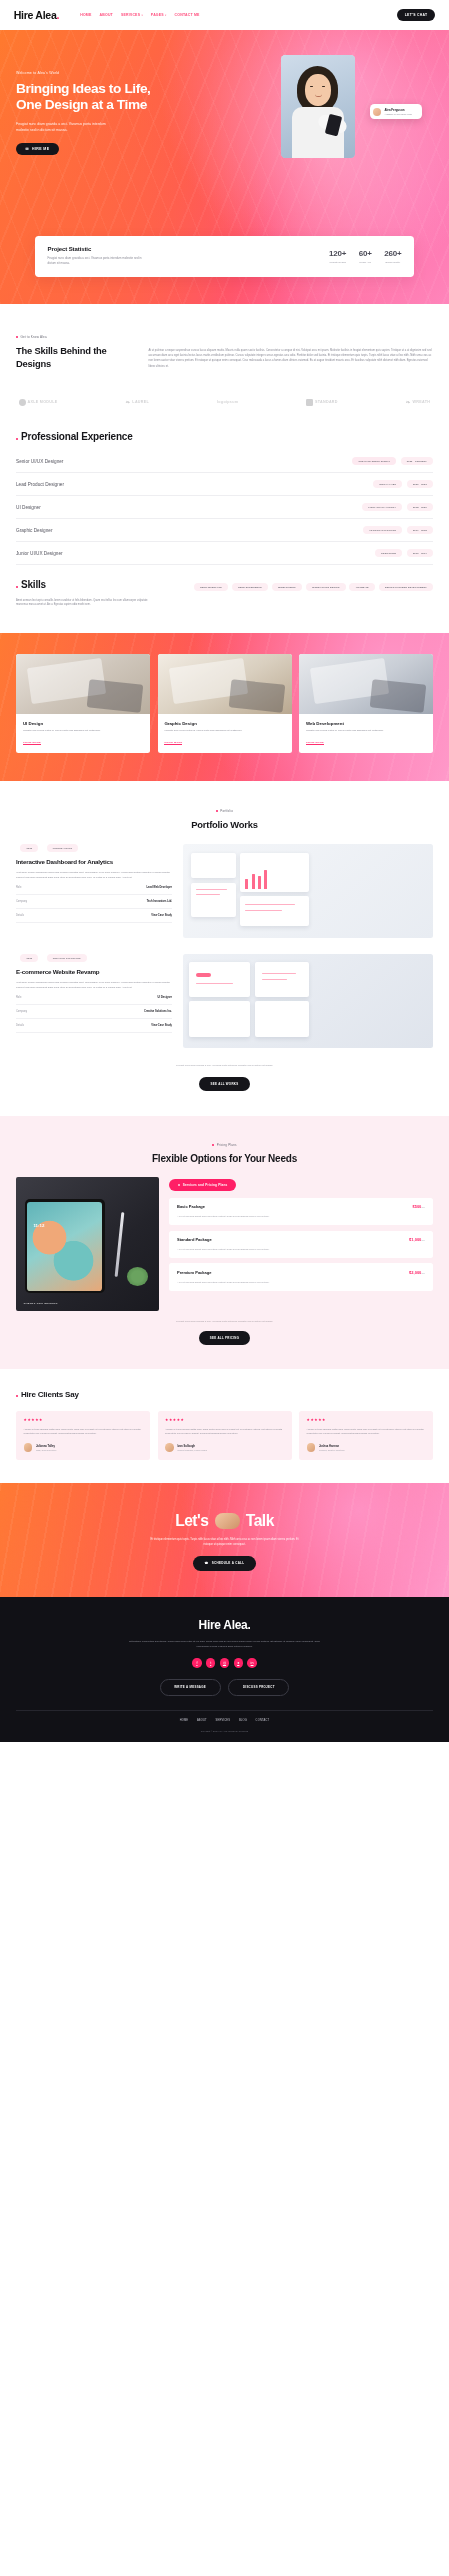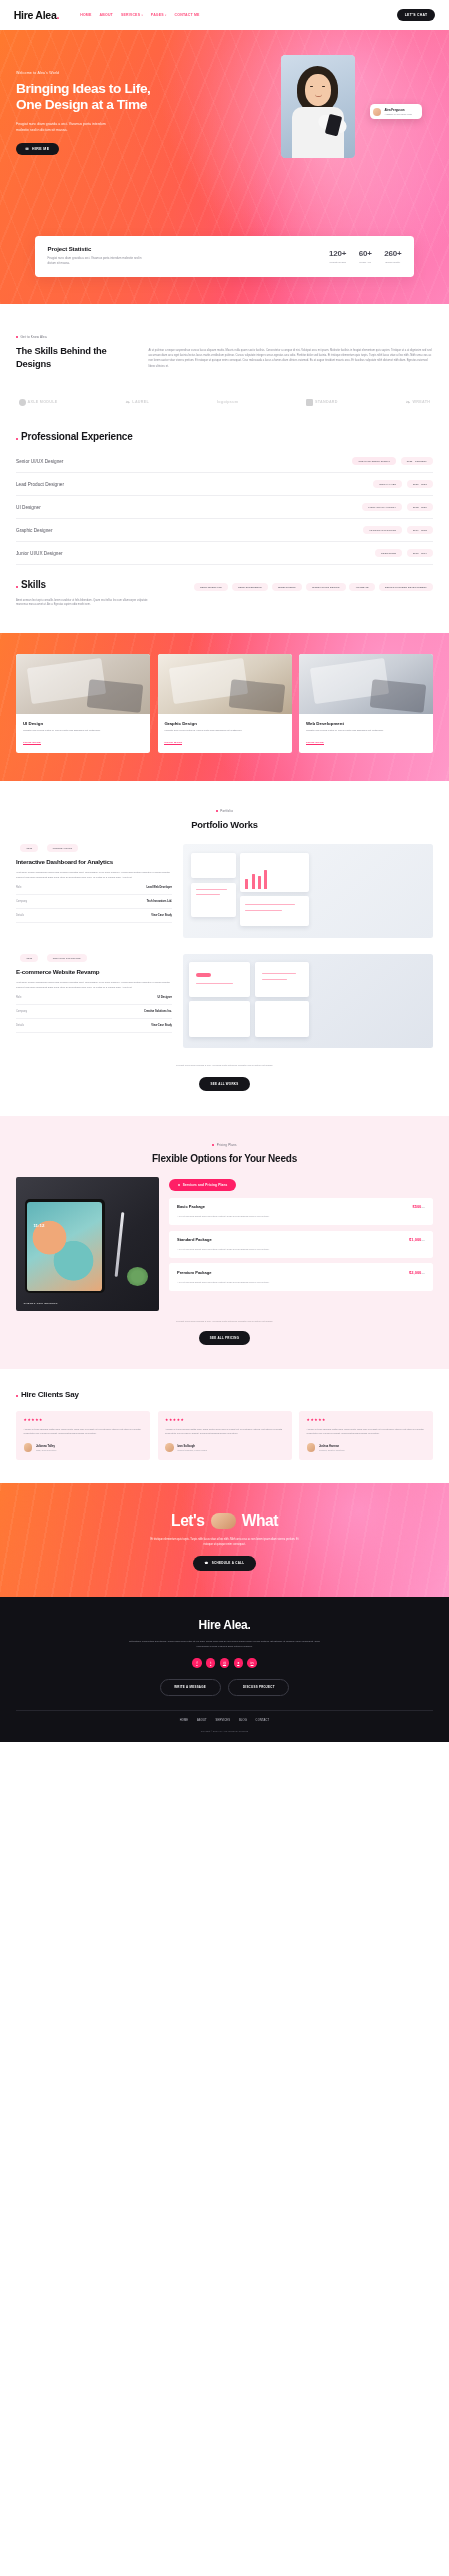--- a/index.html
+++ b/index.html
@@ -658,21 +658,21 @@
         </div>
       </div>
     </div>
   </div>
 
   <div class="cta">
     <div class="cta-inner">
       <h2>
         <span>Let's</span>
         <span class="cta-ava"></span>
-        <span>What</span>
+        <span>Talk</span>
       </h2>
       <p>Et tristique elementum quis turpis. Turpis nibh lacus vitae at leo nibh. Nibh urna cras ac non lorem ipsum diam viverra pretium. Et natoque ut quisque enim consequat.</p>
       <button class="btn-cta">
         <span>☎</span>
         <span>SCHEDULE A CALL</span>
       </button>
     </div>
   </div>
 
   <div class="footer">

